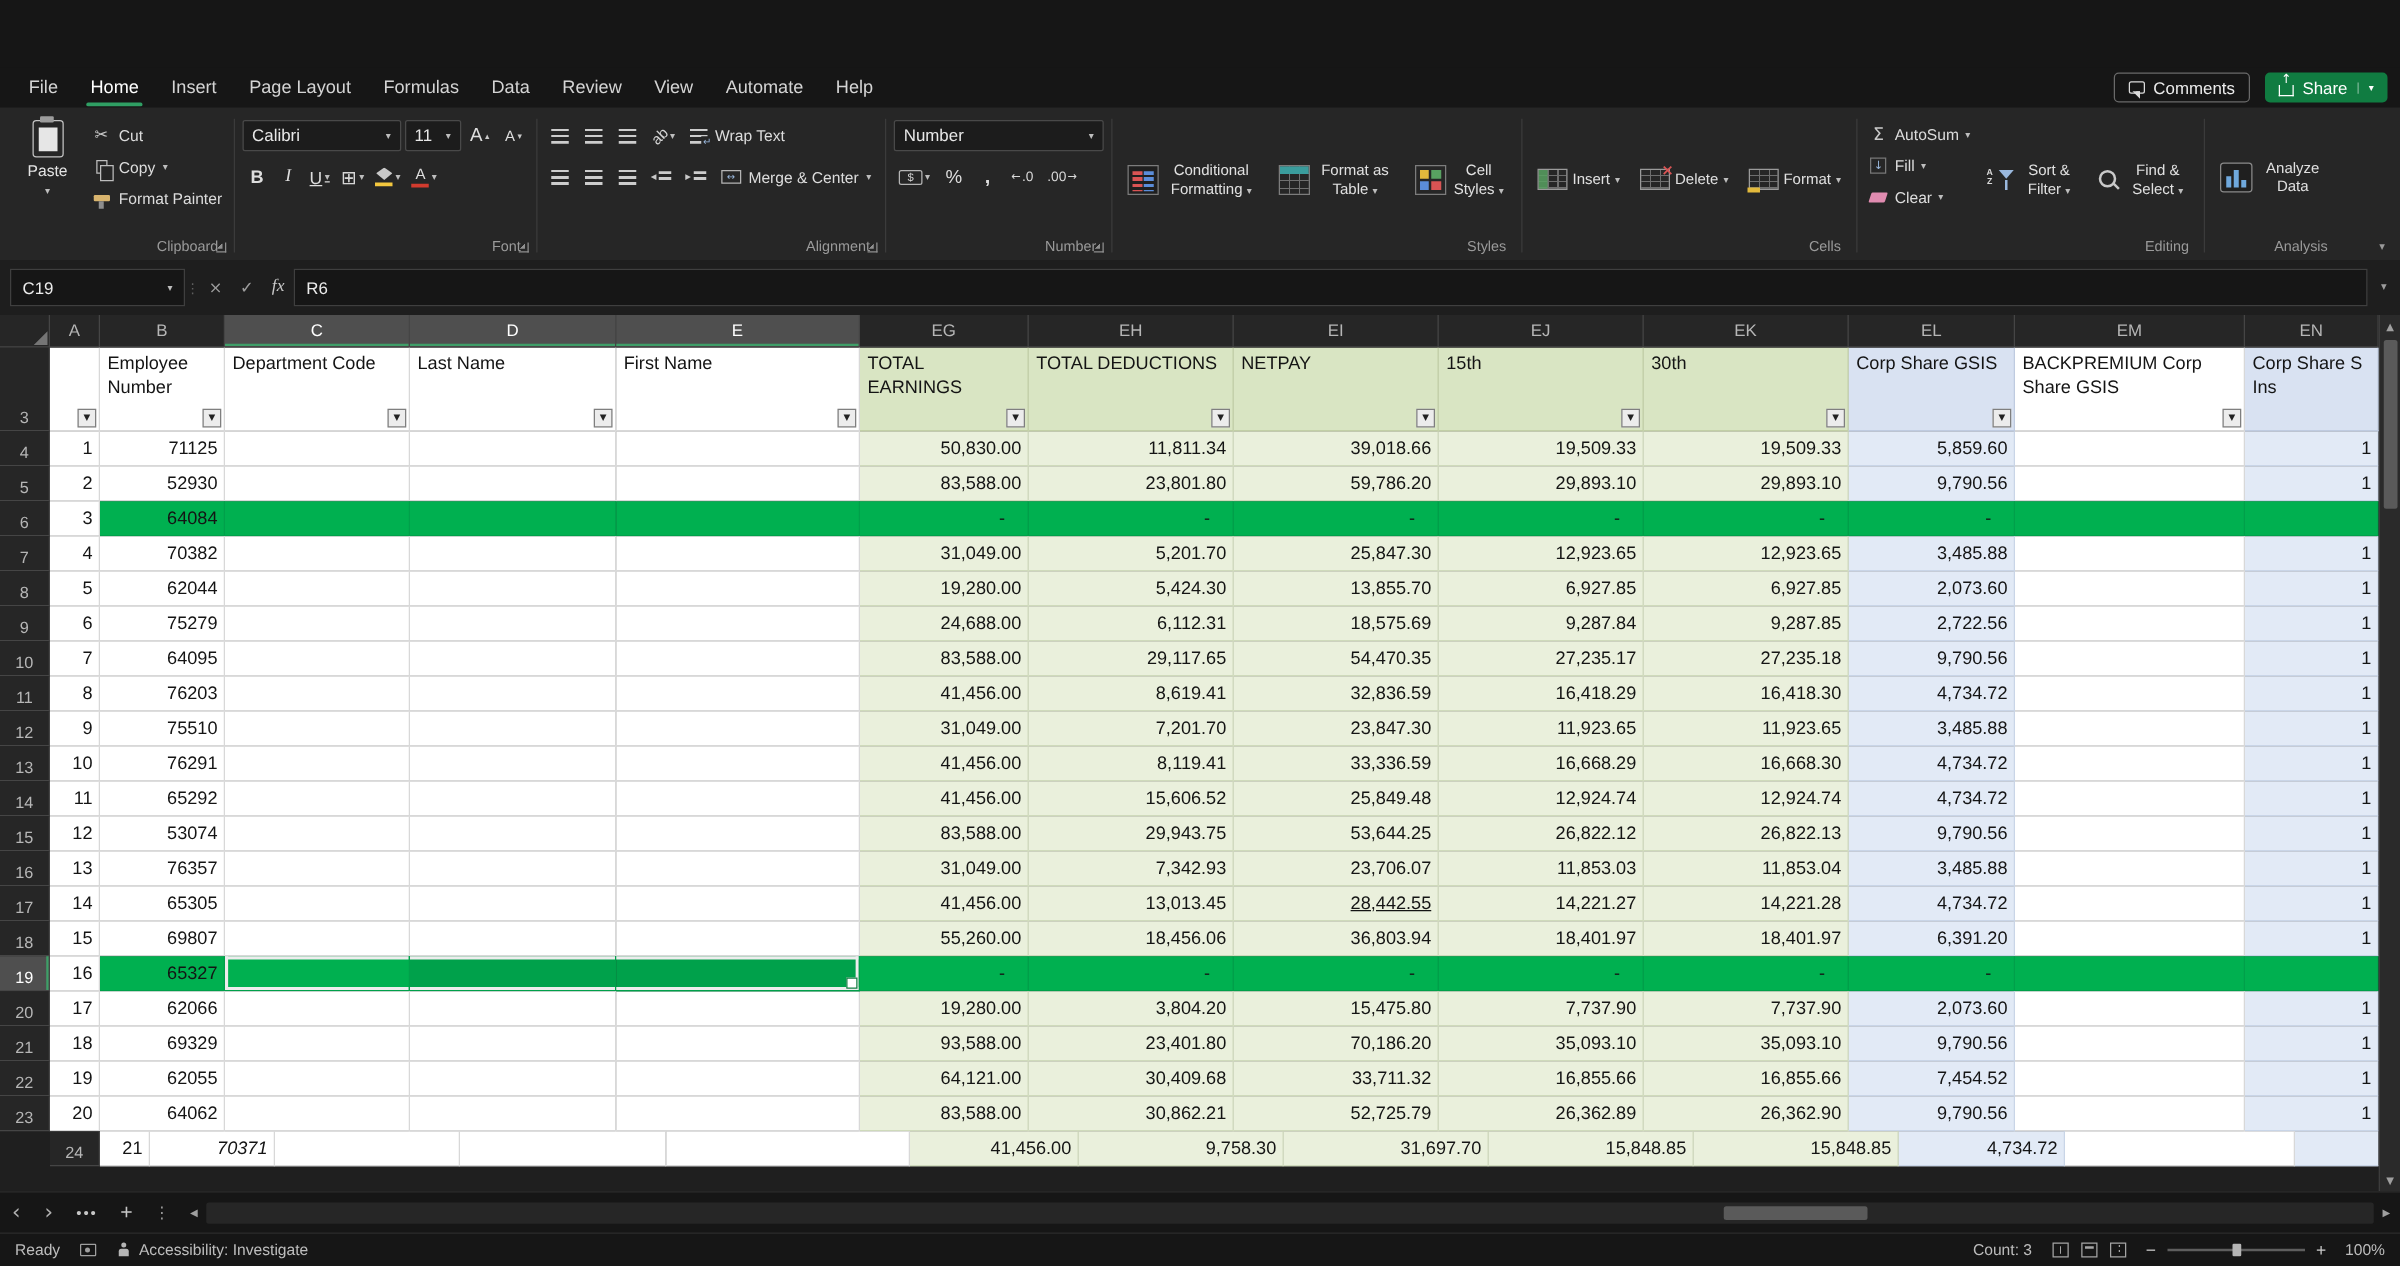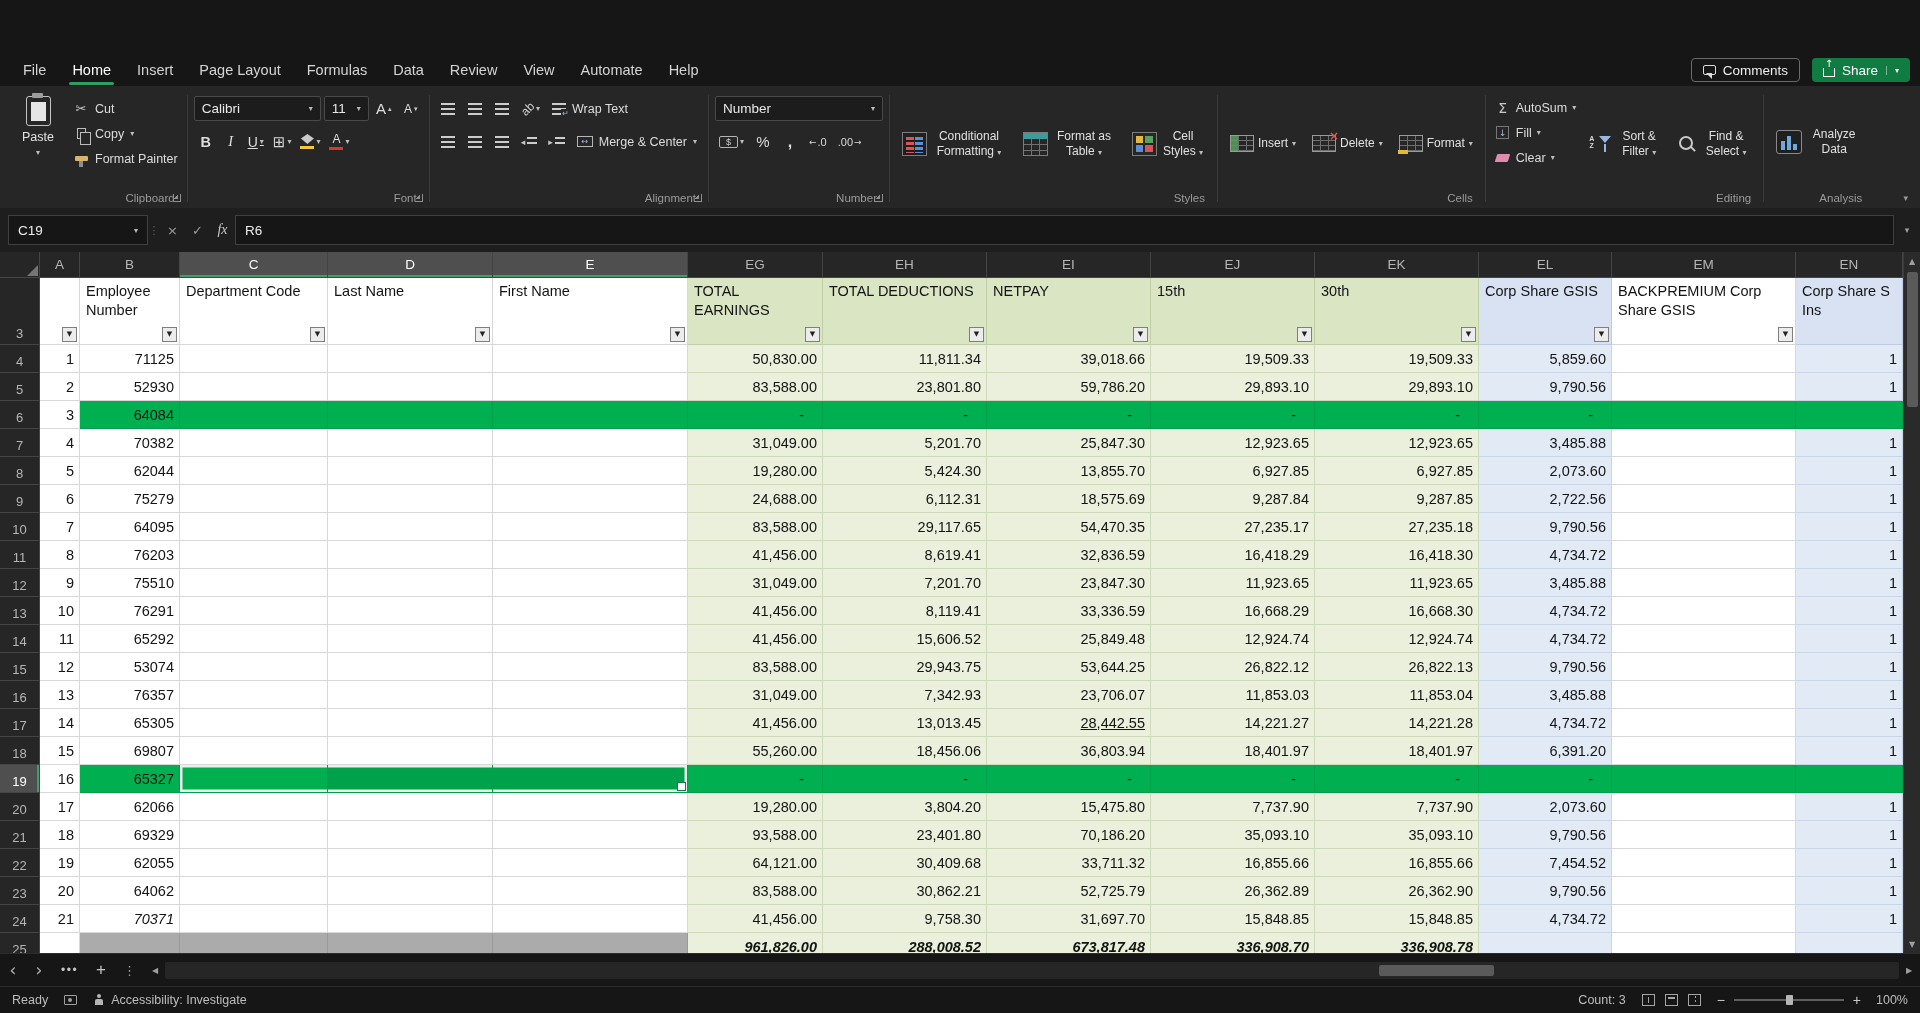--- a/index.html
+++ b/index.html
@@ -865,51 +865,35 @@
             <div class="cell t-w" style="width: 195px; flex-basis: 195px;"></div>
             <div class="cell t-g num" style="width: 135px; flex-basis: 135px;">83,588.00</div>
             <div class="cell t-g num" style="width: 164px; flex-basis: 164px;">30,862.21</div>
             <div class="cell t-g num" style="width: 164px; flex-basis: 164px;">52,725.79</div>
             <div class="cell t-g num" style="width: 164px; flex-basis: 164px;">26,362.89</div>
             <div class="cell t-g num" style="width: 164px; flex-basis: 164px;">26,362.90</div>
             <div class="cell t-b num" style="width: 133px; flex-basis: 133px;">9,790.56</div>
             <div class="cell t-w" style="width: 184px; flex-basis: 184px;"></div>
             <div class="cell t-b num" style="width: 107px; flex-basis: 107px;">1</div>
           </div>
-          <div class="grow" style="height: 28px;">
+          <div class="grow" style="height: 28px; padding-left: 40px;">
             <div class="rowhdr">24</div>
             <div class="cell t-w num" style="width: 40px; flex-basis: 40px;">21</div>
             <div class="cell t-w num" style="width: 100px; flex-basis: 100px; font-style: italic;">70371</div>
             <div class="cell t-w" style="width: 148px; flex-basis: 148px;"></div>
             <div class="cell t-w" style="width: 165px; flex-basis: 165px;"></div>
             <div class="cell t-w" style="width: 195px; flex-basis: 195px;"></div>
             <div class="cell t-g num" style="width: 135px; flex-basis: 135px;">41,456.00</div>
             <div class="cell t-g num" style="width: 164px; flex-basis: 164px;">9,758.30</div>
             <div class="cell t-g num" style="width: 164px; flex-basis: 164px;">31,697.70</div>
             <div class="cell t-g num" style="width: 164px; flex-basis: 164px;">15,848.85</div>
             <div class="cell t-g num" style="width: 164px; flex-basis: 164px;">15,848.85</div>
             <div class="cell t-b num" style="width: 133px; flex-basis: 133px;">4,734.72</div>
             <div class="cell t-w" style="width: 184px; flex-basis: 184px;"></div>
             <div class="cell t-b num" style="width: 107px; flex-basis: 107px;">1</div>
-          </div>
-          <div class="grow" style="height: 28px;">
-            <div class="rowhdr">25</div>
-            <div class="cell t-w" style="width: 40px; flex-basis: 40px;"></div>
-            <div class="cell gray" style="width: 100px; flex-basis: 100px;"></div>
-            <div class="cell gray" style="width: 148px; flex-basis: 148px;"></div>
-            <div class="cell gray" style="width: 165px; flex-basis: 165px;"></div>
-            <div class="cell gray" style="width: 195px; flex-basis: 195px;"></div>
-            <div class="cell t-g num total-cell" style="width: 135px; flex-basis: 135px;">961,826.00</div>
-            <div class="cell t-g num total-cell" style="width: 164px; flex-basis: 164px;">288,008.52</div>
-            <div class="cell t-g num total-cell" style="width: 164px; flex-basis: 164px;">673,817.48</div>
-            <div class="cell t-g num total-cell" style="width: 164px; flex-basis: 164px;">336,908.70</div>
-            <div class="cell t-g num total-cell" style="width: 164px; flex-basis: 164px;">336,908.78</div>
-            <div class="cell t-b" style="width: 133px; flex-basis: 133px;"></div>
-            <div class="cell t-w" style="width: 184px; flex-basis: 184px;"></div>
-            <div class="cell t-b" style="width: 107px; flex-basis: 107px;"></div>
           </div>
         </div>
     </div>
     <div class="v-scroll">
       <div class="vs-btn">▲</div>
       <div class="vs-thumb"></div>
       <div class="vs-spacer"></div>
       <div class="vs-btn">▼</div>
     </div>
   </div>

